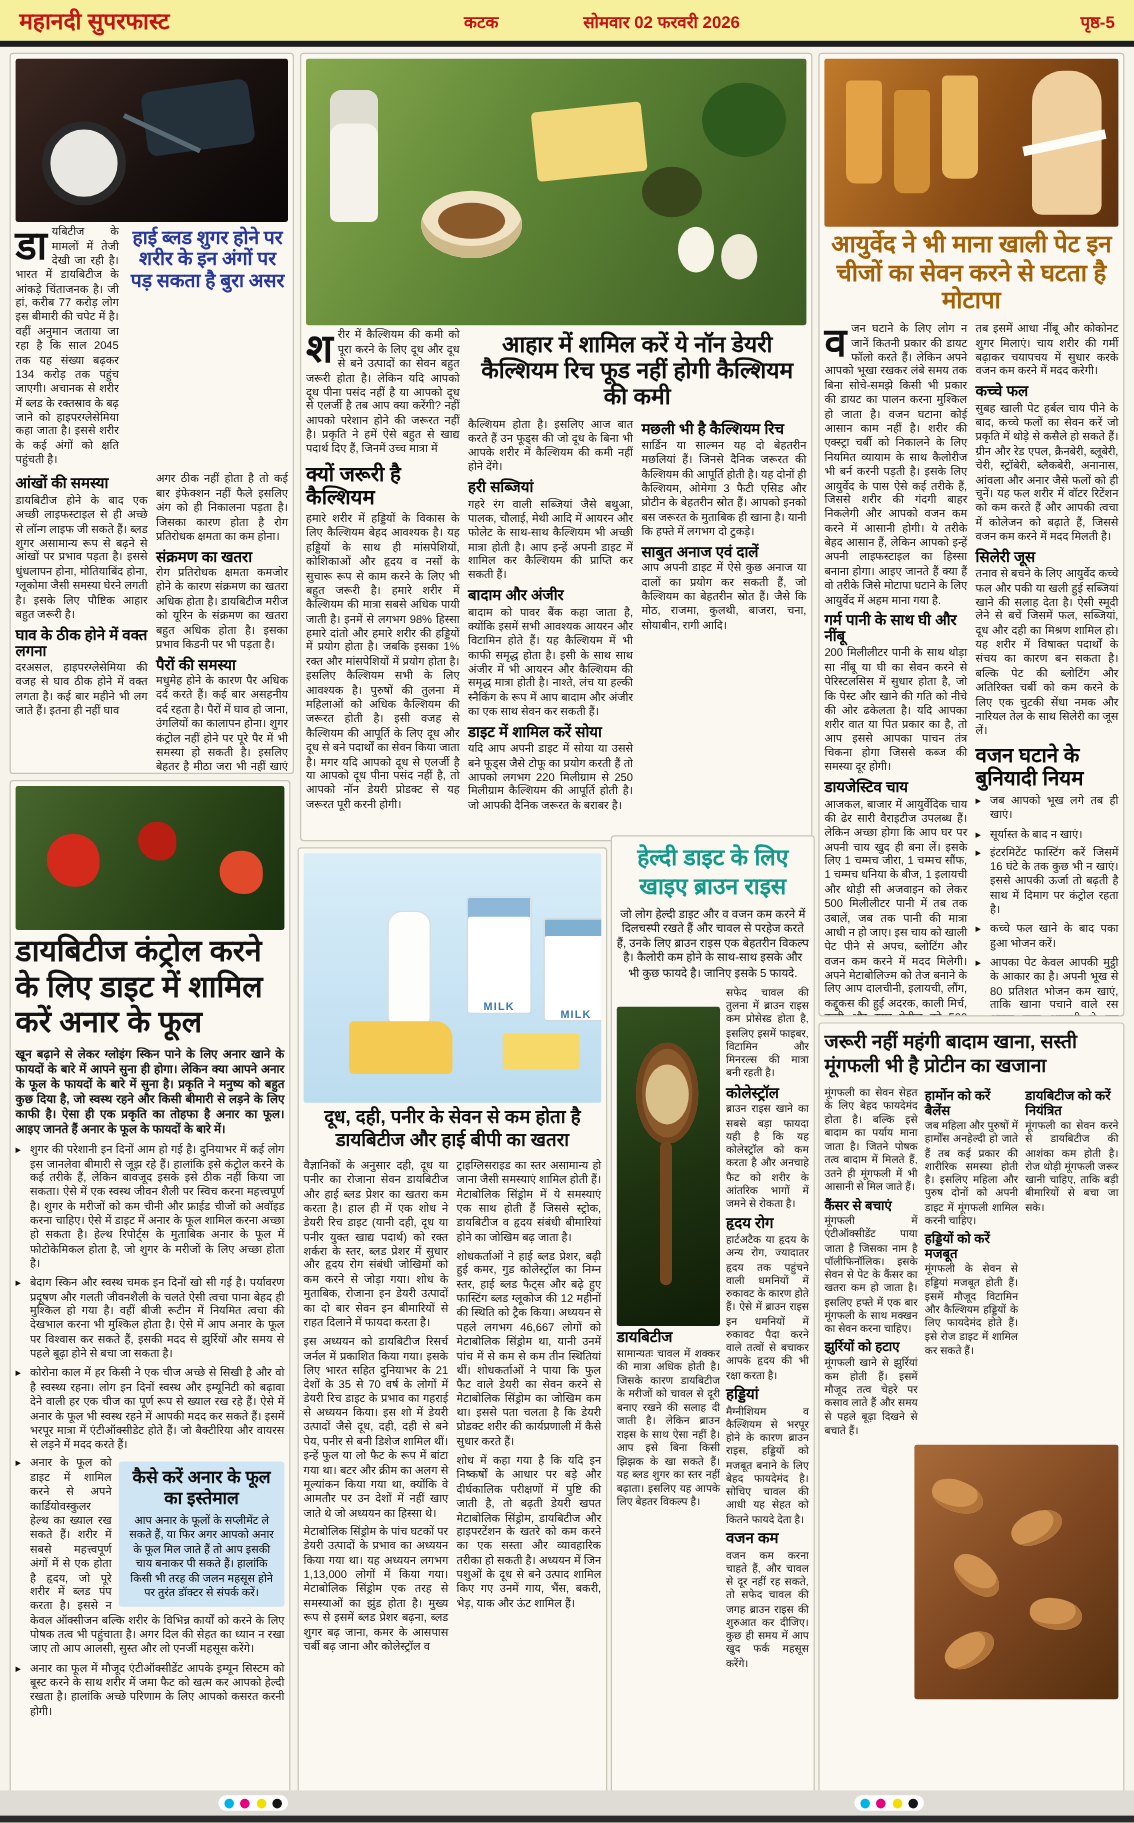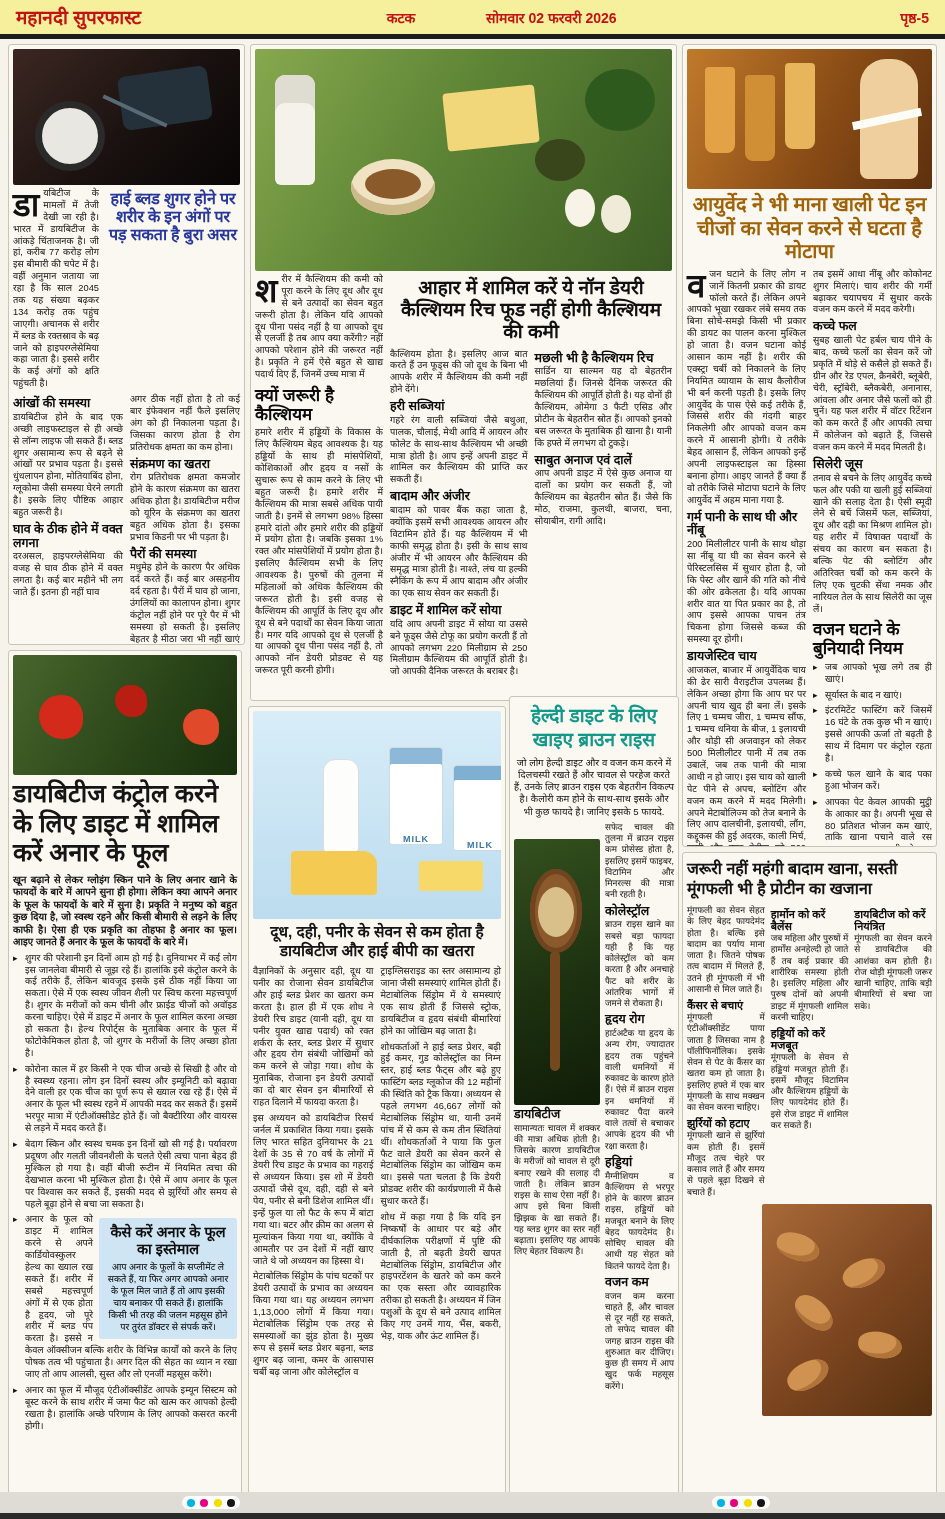--- a/index.html
+++ b/index.html
@@ -259,22 +259,22 @@
   </div>
 
   <div class="art" style="left:8px;top:650px;width:234px;height:858px;">
     <div class="img img-pome">
       <div class="fl"></div>
     </div>
     <h2 class="hl hl-pome">डायबिटीज कंट्रोल करने के लिए डाइट में शामिल करें अनार के फूल</h2>
     <p class="body lead" style="font-size:9.8px;">खून बढ़ाने से लेकर ग्लोइंग स्किन पाने के लिए अनार खाने के फायदों के बारे में आपने सुना ही होगा। लेकिन क्या आपने अनार के फूल के फायदों के बारे में सुना है। प्रकृति ने मनुष्य को बहुत कुछ दिया है, जो स्वस्थ रहने और किसी बीमारी से लड़ने के लिए काफी है। ऐसा ही एक प्रकृति का तोहफा है अनार का फूल। आइए जानते हैं अनार के फूल के फायदों के बारे में।</p>
     <div>
       <p class="body blt">शुगर की परेशानी इन दिनों आम हो गई है। दुनियाभर में कई लोग इस जानलेवा बीमारी से जूझ रहे हैं। हालांकि इसे कंट्रोल करने के कई तरीके हैं, लेकिन बावजूद इसके इसे ठीक नहीं किया जा सकता। ऐसे में एक स्वस्थ जीवन शैली पर स्विच करना महत्त्वपूर्ण है। शुगर के मरीजों को कम चीनी और फ्राईड चीजों को अवॉइड करना चाहिए। ऐसे में डाइट में अनार के फूल शामिल करना अच्छा हो सकता है। हेल्थ रिपोर्ट्स के मुताबिक अनार के फूल में फोटोकेमिकल होता है, जो शुगर के मरीजों के लिए अच्छा होता है।</p>
+      <p class="body blt">बेदाग स्किन और स्वस्थ चमक इन दिनों खो सी गई है। पर्यावरण प्रदूषण और गलती जीवनशैली के चलते ऐसी त्वचा पाना बेहद ही मुश्किल हो गया है। वहीं बीजी रूटीन में नियमित त्वचा की देखभाल करना भी मुश्किल होता है। ऐसे में आप अनार के फूल पर विश्वास कर सकते हैं, इसकी मदद से झुर्रियों और समय से पहले बूढ़ा होने से बचा जा सकता है।</p>
       <p class="body blt">कोरोना काल में हर किसी ने एक चीज अच्छे से सिखी है और वो है स्वस्थ्य रहना। लोग इन दिनों स्वस्थ और इम्यूनिटी को बढ़ावा देने वाली हर एक चीज का पूर्ण रूप से ख्याल रख रहे हैं। ऐसे में अनार के फूल भी स्वस्थ रहने में आपकी मदद कर सकते हैं। इसमें भरपूर मात्रा में एंटीऑक्सीडेट होते हैं। जो बैक्टीरिया और वायरस से लड़ने में मदद करते हैं।</p>
-      <p class="body blt">बेदाग स्किन और स्वस्थ चमक इन दिनों खो सी गई है। पर्यावरण प्रदूषण और गलती जीवनशैली के चलते ऐसी त्वचा पाना बेहद ही मुश्किल हो गया है। वहीं बीजी रूटीन में नियमित त्वचा की देखभाल करना भी मुश्किल होता है। ऐसे में आप अनार के फूल पर विश्वास कर सकते हैं, इसकी मदद से झुर्रियों और समय से पहले बूढ़ा होने से बचा जा सकता है।</p>
       <div class="usebox">
         <h3>कैसे करें अनार के फूल का इस्तेमाल</h3>
         <p>आप अनार के फूलों के सप्लीमेंट ले सकते हैं, या फिर अगर आपको अनार के फूल मिल जाते हैं तो आप इसकी चाय बनाकर पी सकते हैं। हालांकि किसी भी तरह की जलन महसूस होने पर तुरंत डॉक्टर से संपर्क करें।</p>
       </div>
       <p class="body blt">अनार के फूल को डाइट में शामिल करने से अपने कार्डियोवस्कुलर हेल्थ का ख्याल रख सकते हैं। शरीर में सबसे महत्त्वपूर्ण अंगों में से एक होता है हृदय, जो पूरे शरीर में ब्लड पंप करता है। इससे न केवल ऑक्सीजन बल्कि शरीर के विभिन्न कार्यों को करने के लिए पोषक तत्व भी पहुंचाता है। अगर दिल की सेहत का ध्यान न रखा जाए तो आप आलसी, सुस्त और लो एनर्जी महसूस करेंगे।</p>
       <p class="body blt">अनार का फूल में मौजूद एंटीऑक्सीडेंट आपके इम्यून सिस्टम को बूस्ट करने के साथ शरीर में जमा फैट को खत्म कर आपको हेल्दी रखता है। हालांकि अच्छे परिणाम के लिए आपको कसरत करनी होगी।</p>
     </div>
   </div>
 
   <div class="art" style="left:248px;top:706px;width:258px;height:802px;">

